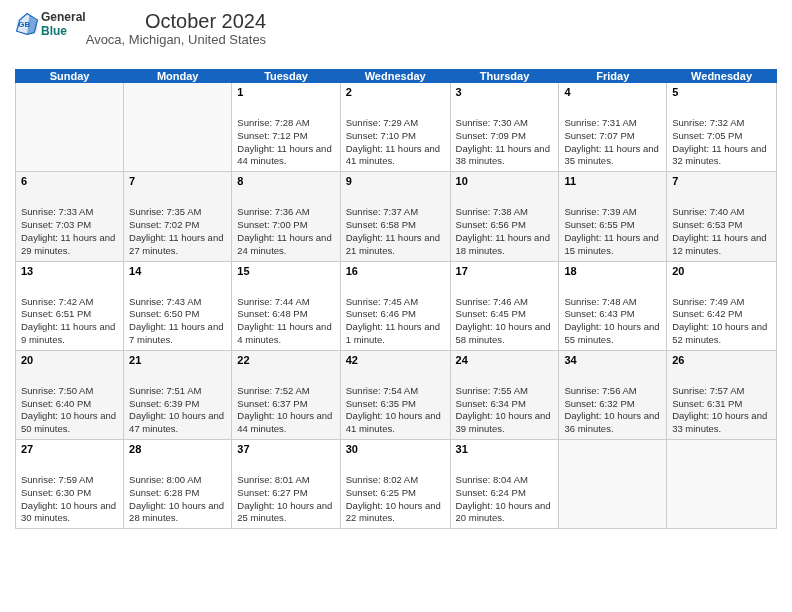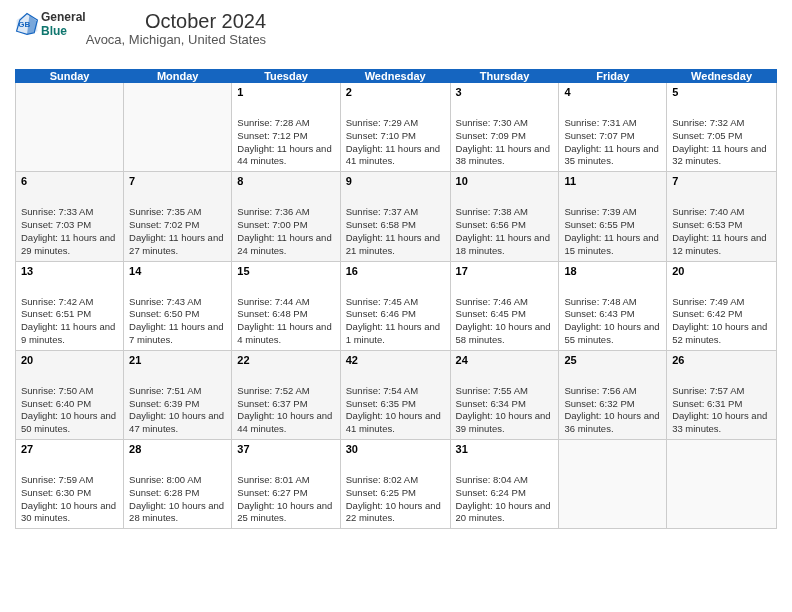--- a/index.html
+++ b/index.html
@@ -230,21 +230,21 @@
           </td>
           <td>
             <span class="day-num">42</span>
             <div class="day-info">Sunrise: 7:54 AM<br>Sunset: 6:35 PM<br>Daylight: 10 hours and 41 minutes.</div>
           </td>
           <td>
             <span class="day-num">24</span>
             <div class="day-info">Sunrise: 7:55 AM<br>Sunset: 6:34 PM<br>Daylight: 10 hours and 39 minutes.</div>
           </td>
           <td>
-            <span class="day-num">25</span>
+            <span class="day-num">34</span>
             <div class="day-info">Sunrise: 7:56 AM<br>Sunset: 6:32 PM<br>Daylight: 10 hours and 36 minutes.</div>
           </td>
           <td>
             <span class="day-num">26</span>
             <div class="day-info">Sunrise: 7:57 AM<br>Sunset: 6:31 PM<br>Daylight: 10 hours and 33 minutes.</div>
           </td>
         </tr>
         <tr class="week-row">
           <td>
             <span class="day-num">27</span>

